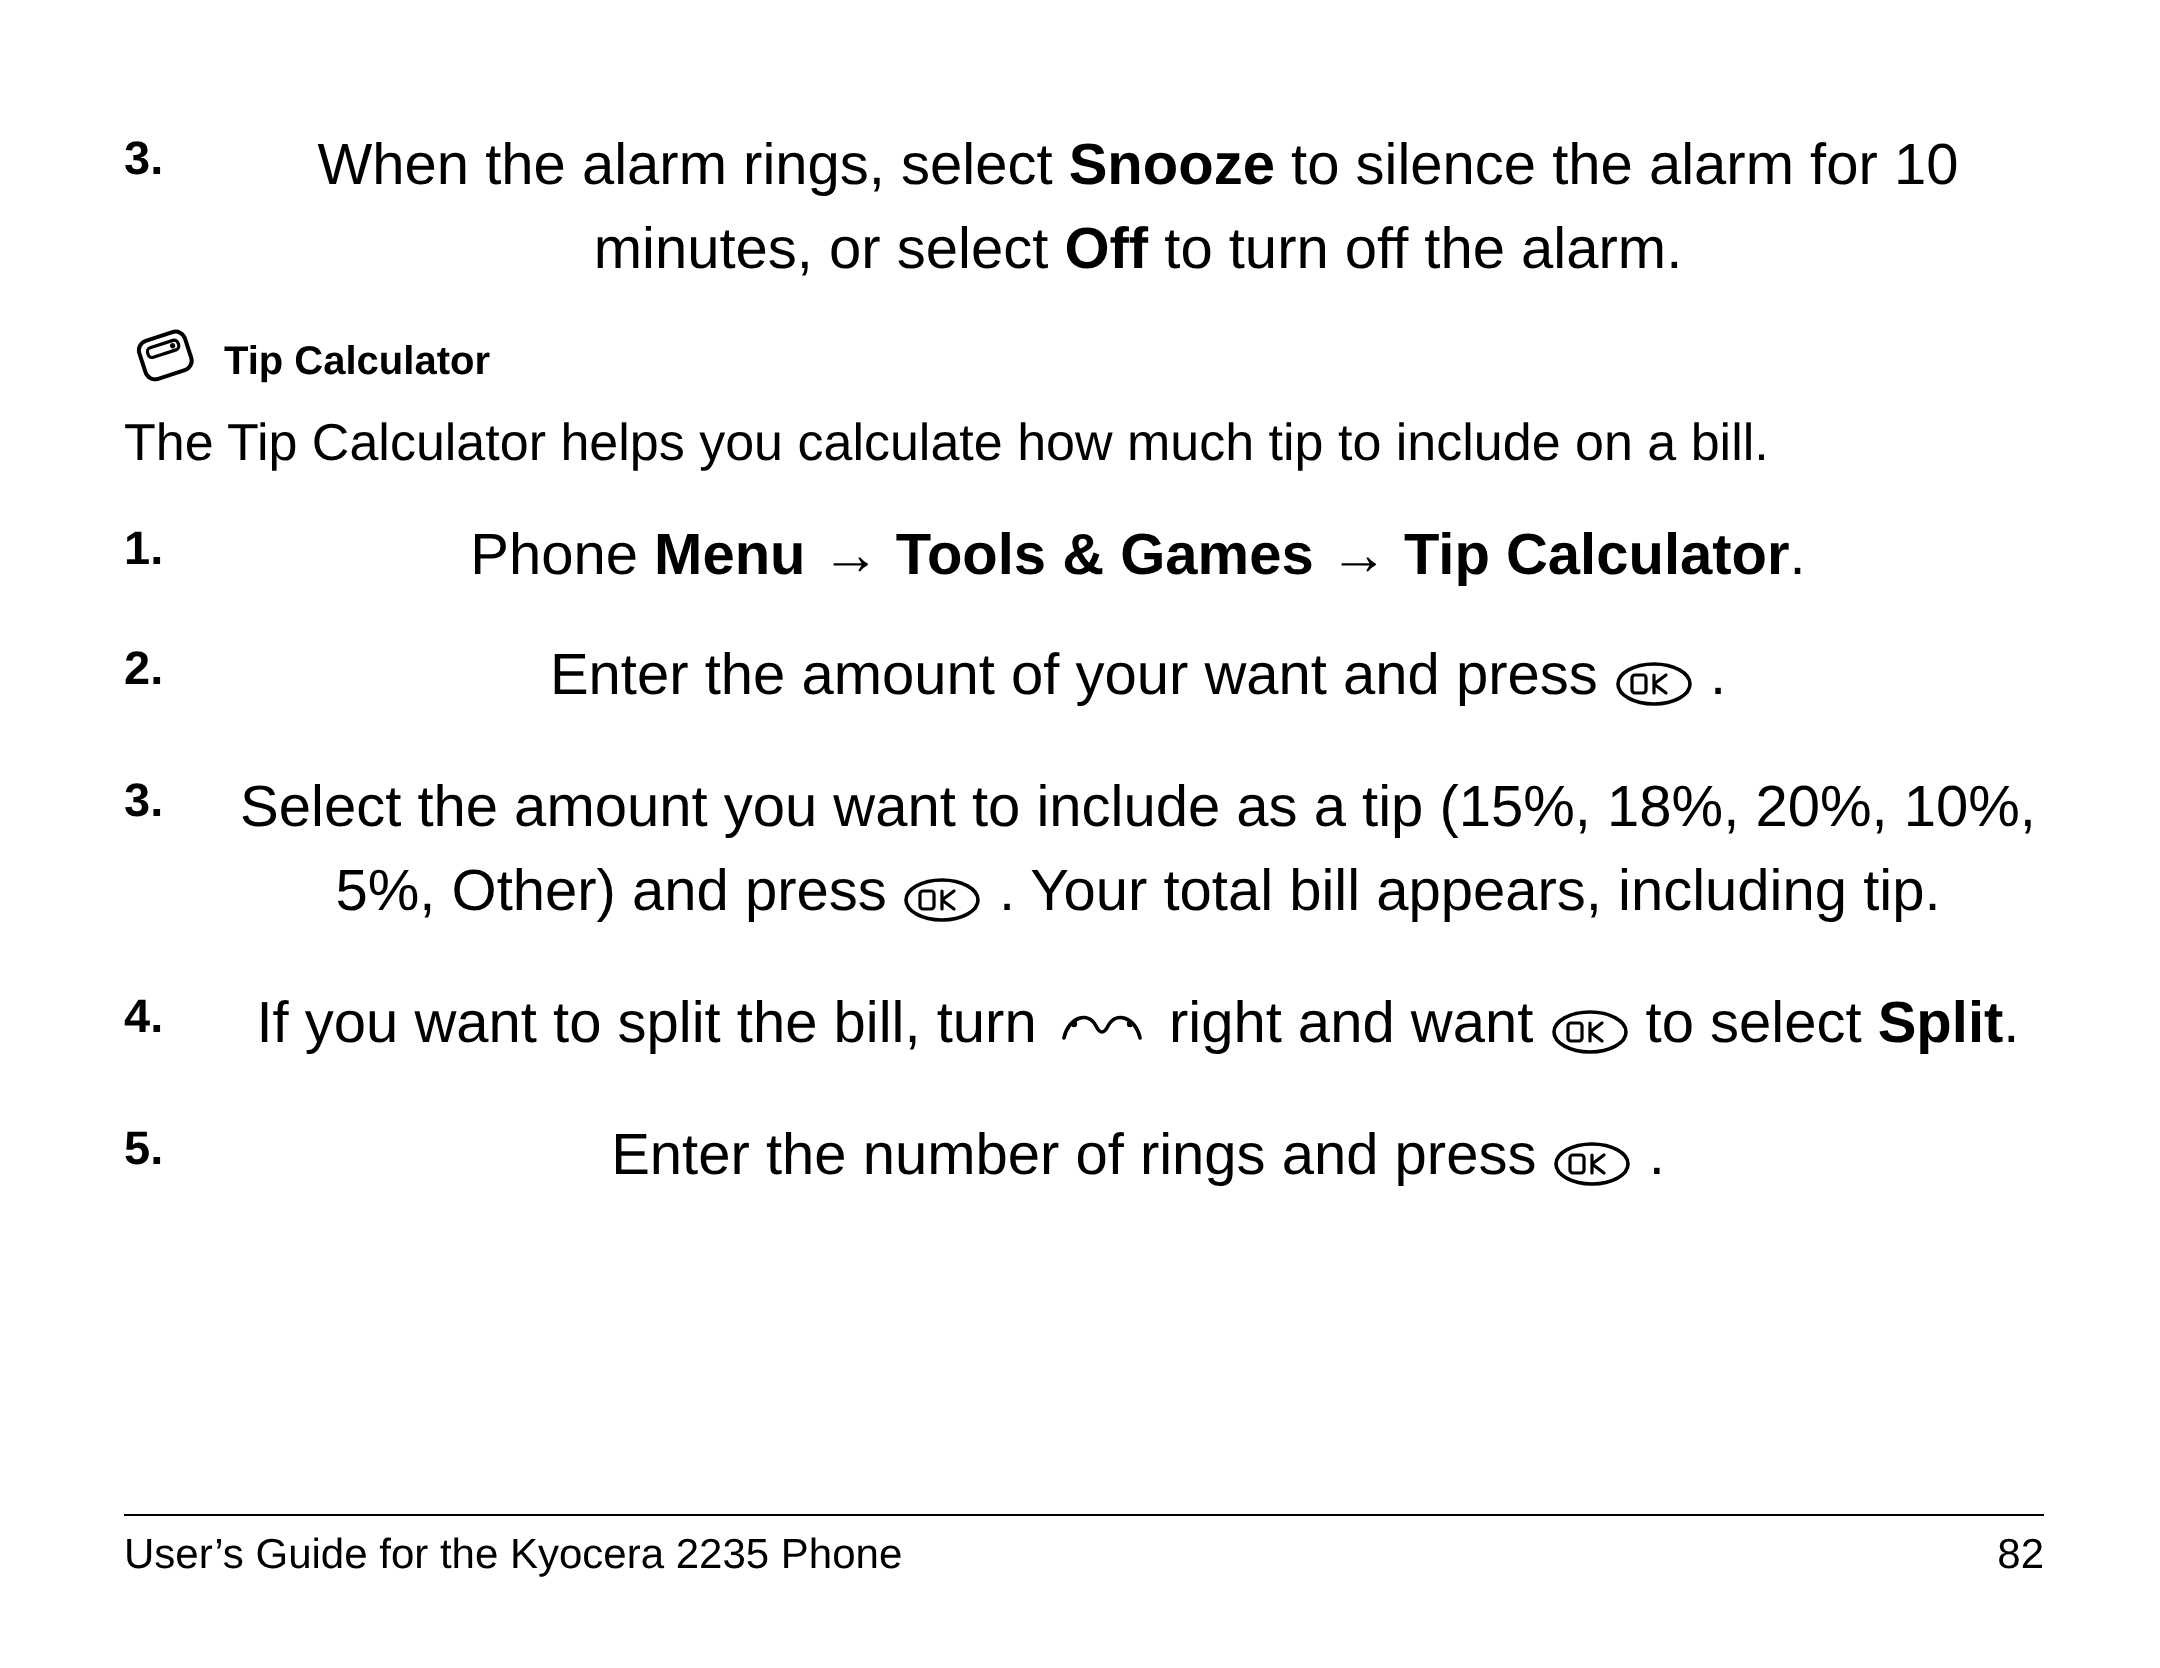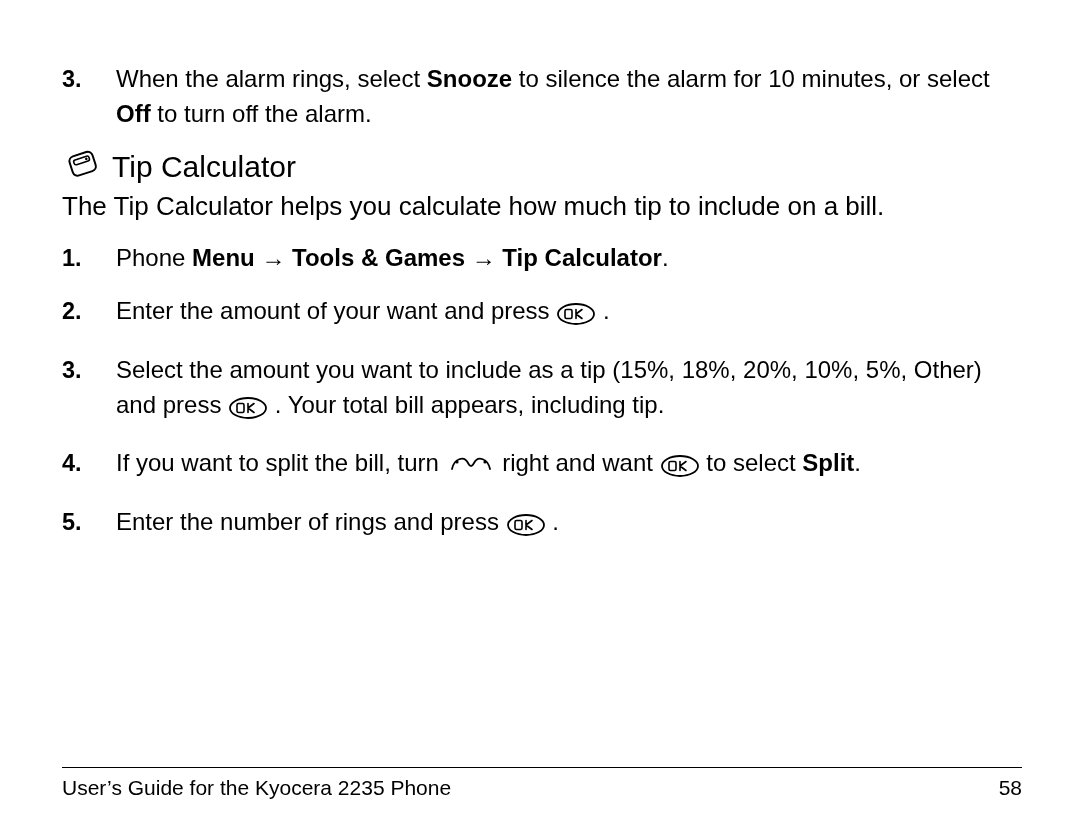--- a/index.html
+++ b/index.html
@@ -28,51 +28,52 @@
     margin: 0 0 18px 0;
   }
   .li .num {
     flex: 0 0 54px;
     font-weight: bold;
     font-size: 23.5px;
     line-height: 1.45;
   }
   .li .body {
     flex: 1 1 auto;
-    font-size: 24px;
+    font-size: 29px;
     line-height: 1.45;
+    text-align: center;
   }
   .after {
     margin-top: 6px;
   }
   .bolded { font-weight: bold; }
   .section-heading {
     display: flex;
     align-items: center;
     gap: 10px;
     margin: 16px 0 4px 0;
   }
   .section-heading .title {
-    font-weight: normal;
-    font-size: 30px;
+    font-weight: bold;
+    font-size: 20px;
   }
   .intro {
     font-size: 26px;
     line-height: 1.45;
     margin: 0 0 16px 0;
   }
   .icon-svg {
     display: inline-block;
     vertical-align: -6px;
   }
   .footer {
     position: absolute;
     left: 62px;
     right: 58px;
-    bottom: 34px;
+    bottom: 44px;
   }
   .footer-line {
     border: none;
     border-top: 1px solid #000;
     margin: 0 0 8px 0;
   }
   .footer-row {
     display: flex;
     justify-content: space-between;
     font-size: 21px;
@@ -162,17 +163,17 @@
             </svg></span><span> .</span>
       </div>
     </li>
 
   </ol>
 
   <div class="footer">
     <hr class="footer-line">
     <div class="footer-row">
       <span>User’s Guide for the Kyocera 2235 Phone</span>
-      <span>58</span>
+      <span>82</span>
     </div>
   </div>
 
 </div>
 
 </body></html>

